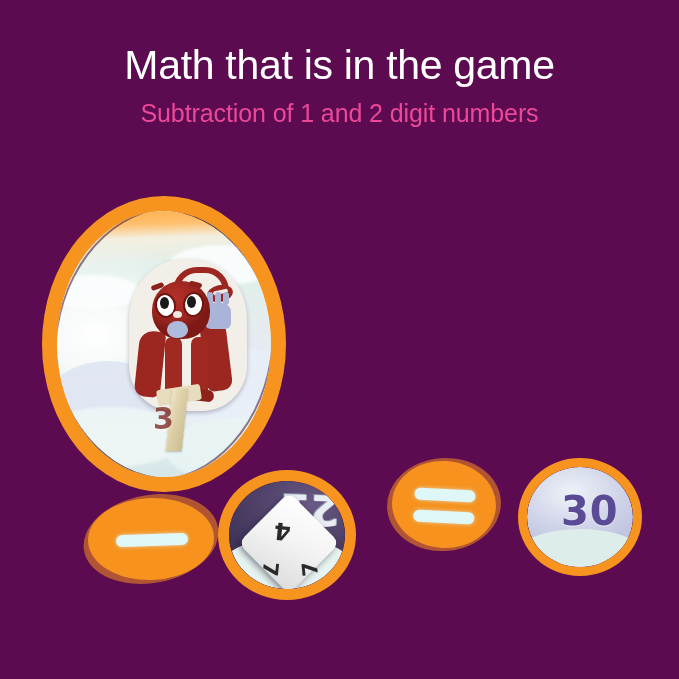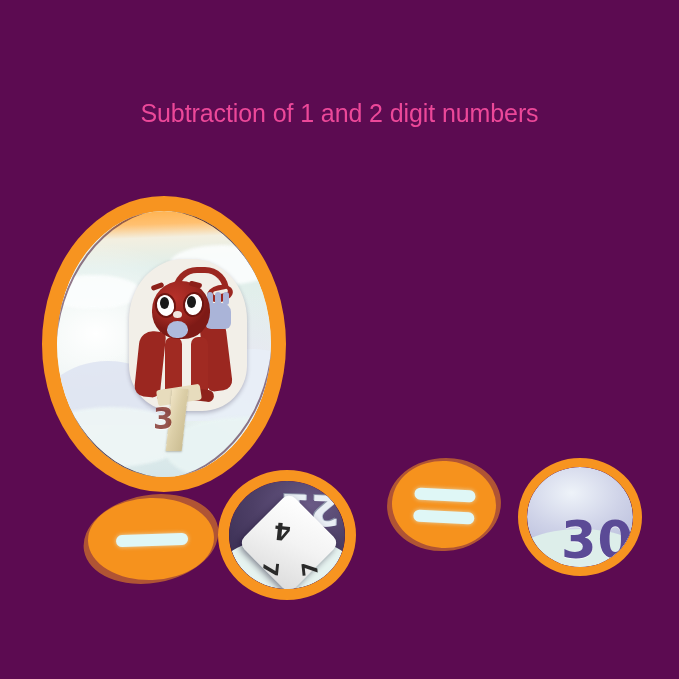--- a/index.html
+++ b/index.html
@@ -389,34 +389,35 @@
   }
   #result-snow {
     position: absolute;
     left: -14%; top: 62%;
     width: 128%; height: 52%;
     background: #ddeeea;
     border-radius: 52% 52% 0 0 / 60% 60% 0 0;
   }
   #result-num {
     position: absolute;
-    left: 34px; top: 44px;
-    font-size: 51px;
+    left: 34px; top: 21px;
+    font-size: 40px;
     font-weight: 700;
     color: #5B4A96;
     font-family: "DejaVu Sans", sans-serif;
     text-shadow: 0 1px 0 rgba(255,255,255,.6);
     letter-spacing: 1px;
   }
 </style>
 </head>
 <body>
 
 <div id="stage">
 
+  <div class="title">Math that is in the game</div>
   <div class="subtitle">Subtraction of 1 and 2 digit numbers</div>
 
   <div class="ring" id="board">
     <div id="board-inner">
       <div class="cloud" style="left:-12px; top:64px; width:96px; height:34px;"></div>
       <div class="cloud" style="left:112px; top:34px; width:108px; height:40px;"></div>
       <div class="hill" style="left:-24px; top:150px; width:150px; height:64px;"></div>
       <div class="hill" style="left:116px; top:138px; width:160px; height:72px; background:#e8eef7;"></div>
       <div class="cloud" style="left:-20px; top:196px; width:150px; height:60px; background:#eef6f6;"></div>
       <div class="cloud" style="left:108px; top:206px; width:160px; height:66px; background:#e9f4f3;"></div>

